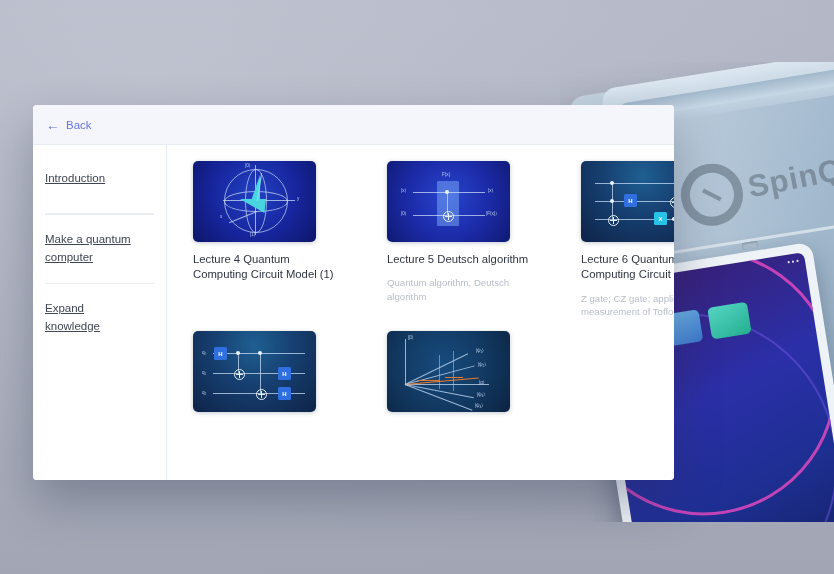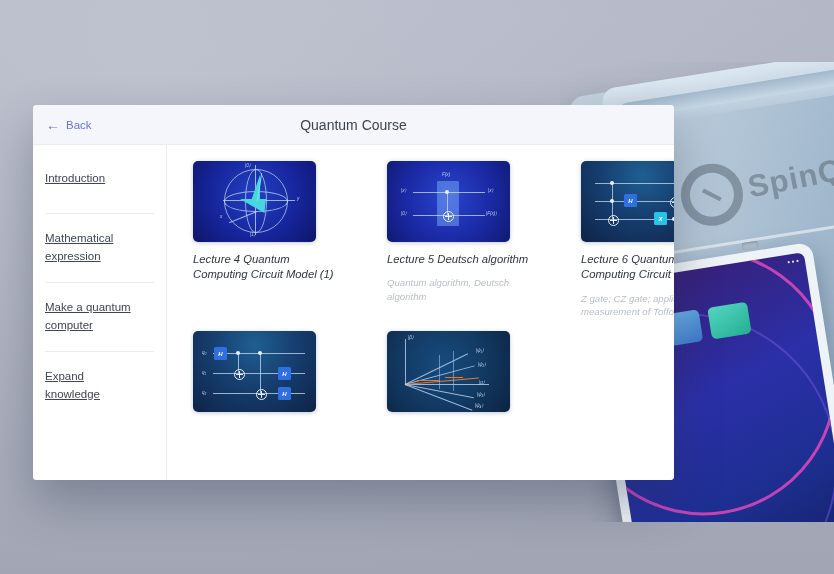--- a/index.html
+++ b/index.html
@@ -157,21 +157,21 @@
   .side-sep{height:1px;background:#e9ecf2;margin:0 12px;}
   
   #content{
     flex:1;background:#ffffff;padding:16px 18px 0 26px;
     overflow:hidden;min-width:0;
   }
   .card-grid{
     display:grid;grid-template-columns:repeat(3,154px);
     column-gap:40px;row-gap:12px;
   }
-  .card{cursor:pointer;font-style:italic;}
+  .card{cursor:pointer;}
   .thumb{
     width:123px;height:81px;border-radius:5px;overflow:hidden;
     position:relative;margin-bottom:10px;
     box-shadow:0 1px 4px rgba(20,35,70,.25);
   }
   .card-title{
     font-size:11.3px;color:#2f3542;line-height:1.35;margin-bottom:9px;
   }
   .card-desc{
     font-size:9.6px;color:#b7bdc8;line-height:1.45;
@@ -244,33 +244,29 @@
   </div>
 </div>
 
 <div id="app-window">
 
   <div id="titlebar">
     <div id="back-button">
       <span class="arrow">←</span>
       <span>Back</span>
     </div>
-    <div id="page-title">Quantum Course</div>
   </div>
 
   <div id="body-area">
 
     <div id="sidebar">
       <div class="side-item">
         <span class="label">Introduction</span>
       </div>
       <div class="side-sep"></div>
-      <div class="side-item">
-        <span class="label">Mathematical expression</span>
-      </div>
       <div class="side-sep"></div>
       <div class="side-item">
         <span class="label">Make a quantum computer</span>
       </div>
       <div class="side-sep"></div>
       <div class="side-item">
         <span class="label">Expand knowledge</span>
       </div>
     </div>
 

